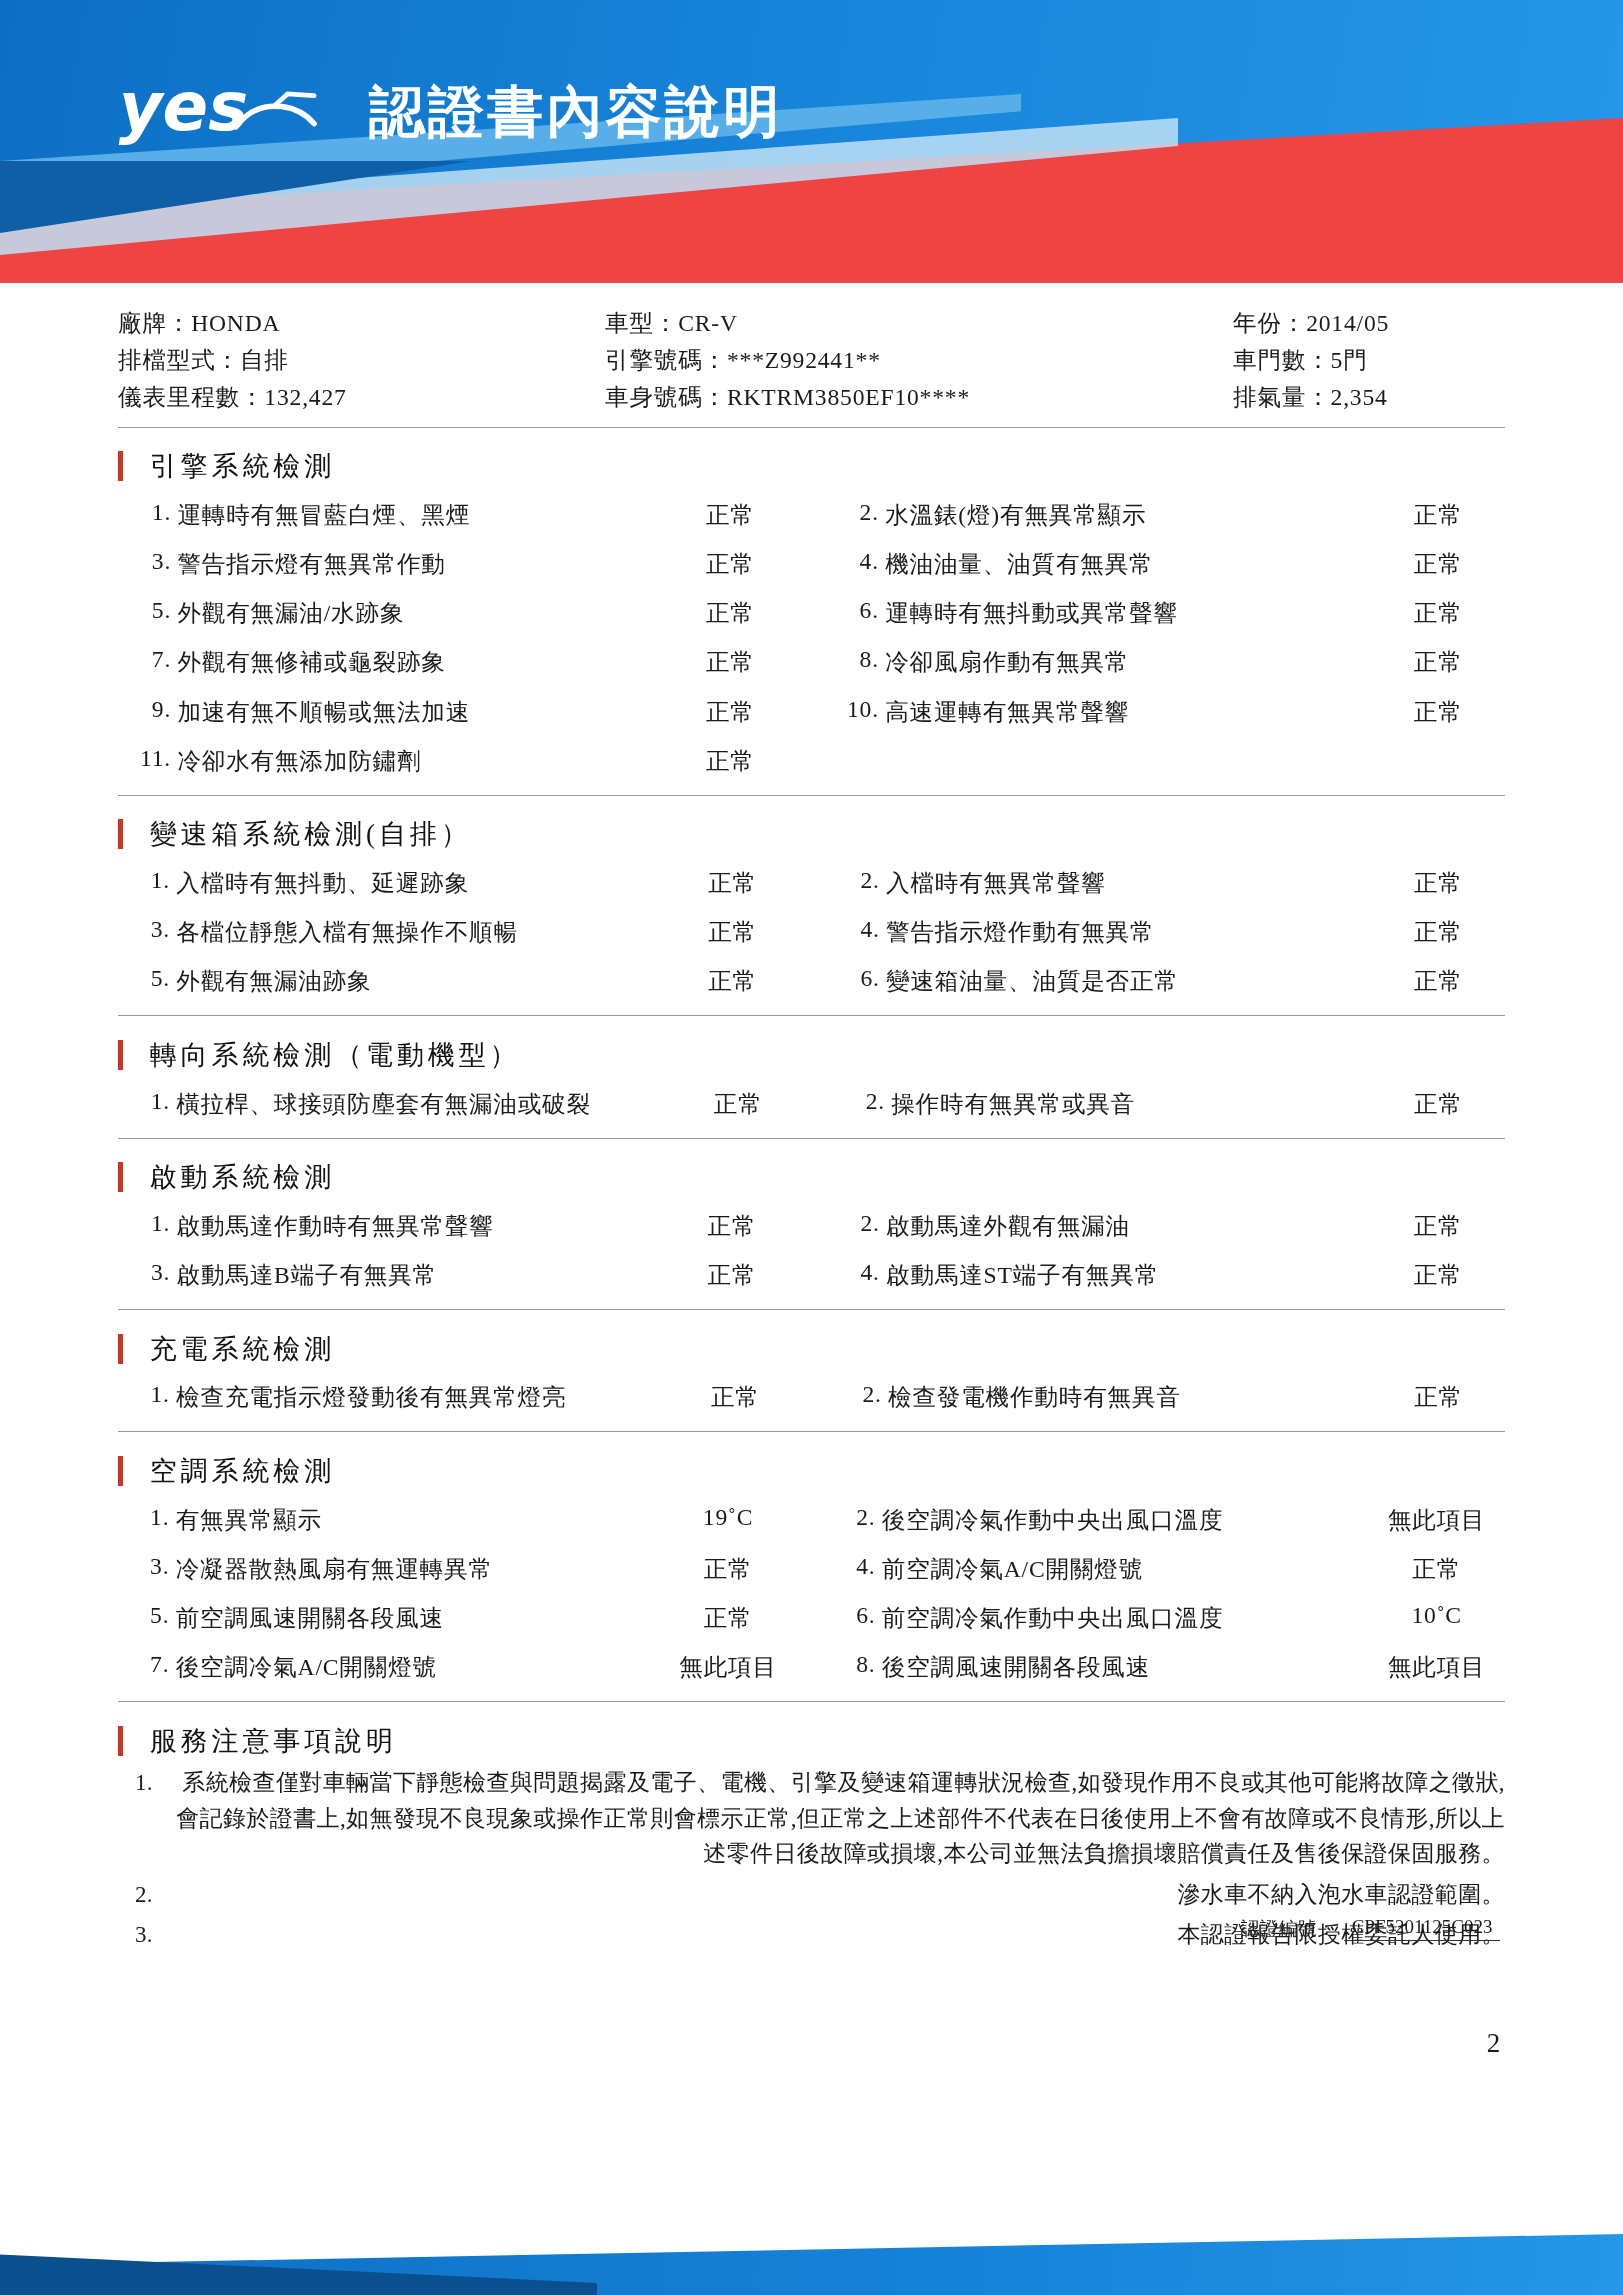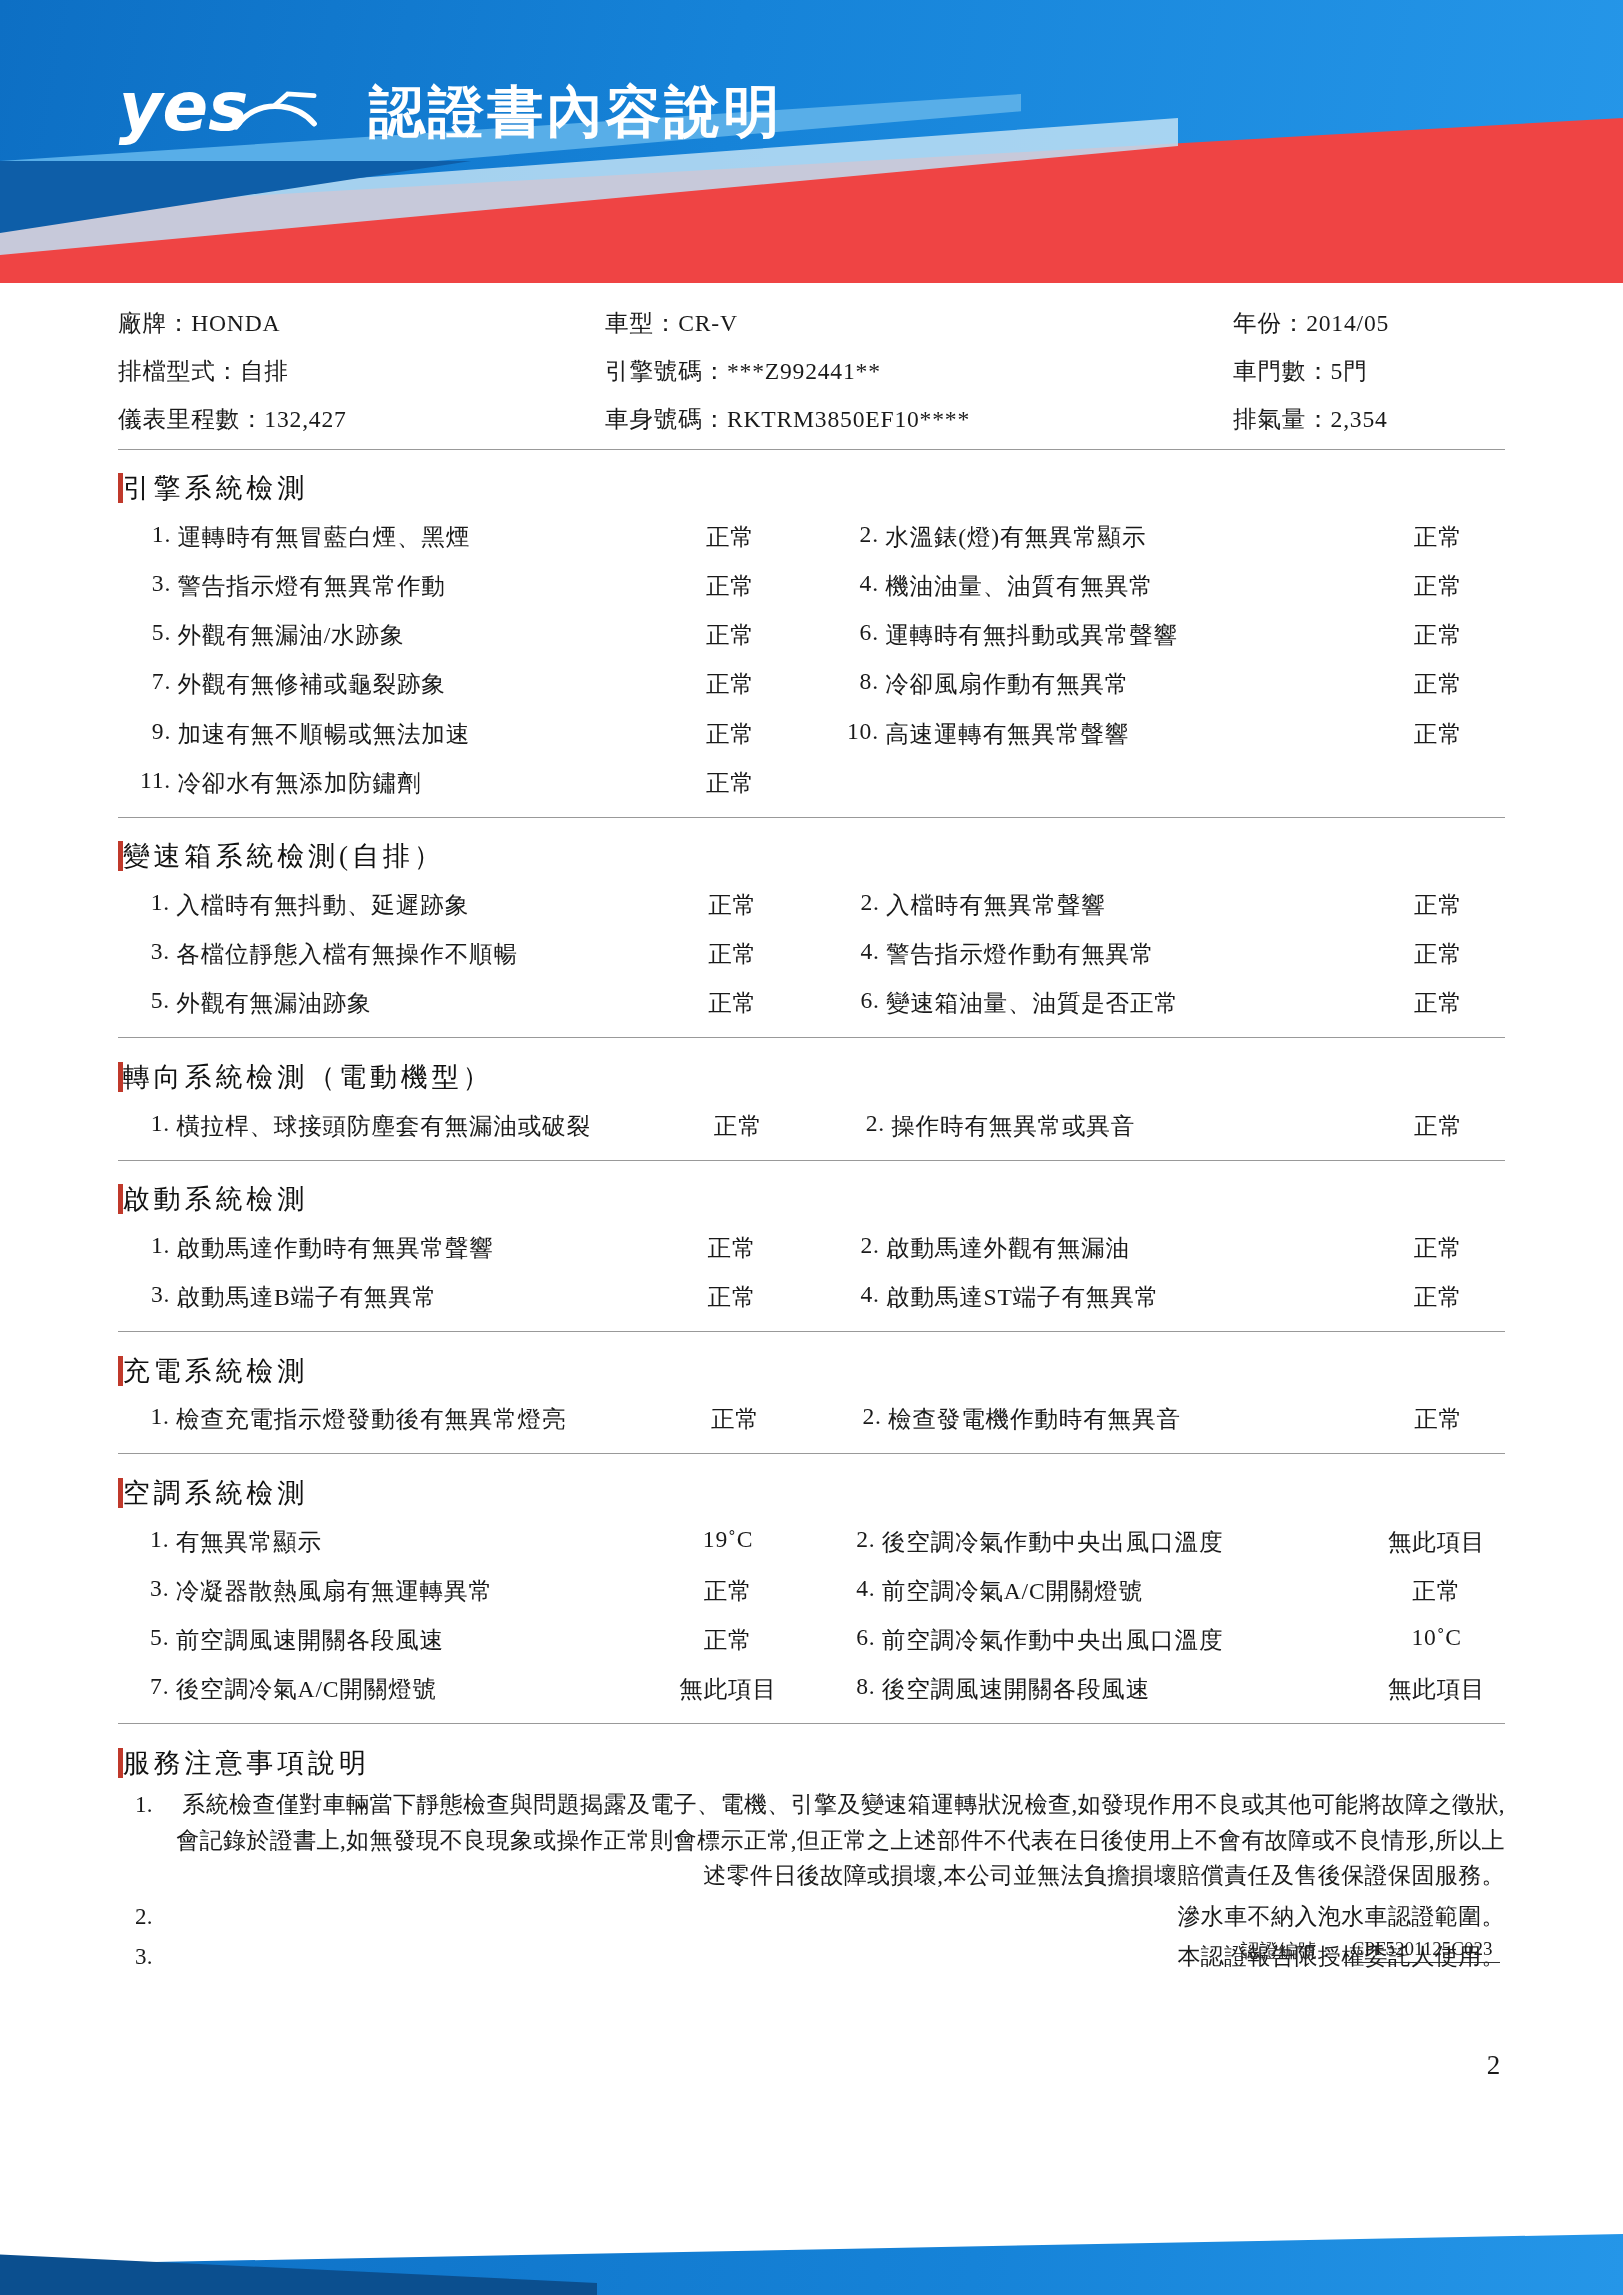--- a/index.html
+++ b/index.html
@@ -74,34 +74,34 @@
     position: relative;
     padding: 0 118px;
     box-sizing: border-box;
     width: 1623px;
   }
 
   
   .vehicle-info {
     display: grid;
     grid-template-columns: 487px 628px 1fr;
-    row-gap: 16px;
+    row-gap: 5px;
     font-size: 23.6px;
     letter-spacing: 0.8px;
     padding-top: 23.6px;
     padding-bottom: 14px;
     border-bottom: 1.6px solid #999;
   }
   .vehicle-info div { white-space: nowrap; }
 
   
   .section-title {
     display: flex;
     align-items: center;
-    gap: 0;
+    gap: 27px;
     margin: 20.4px 0 6.3px 0;
     font-size: 27px;
     letter-spacing: 3.9px;
     color: #111;
   }
   .section-title .bar {
     display: inline-block;
     width: 4.7px;
     height: 30px;
     background: #c0392b;

